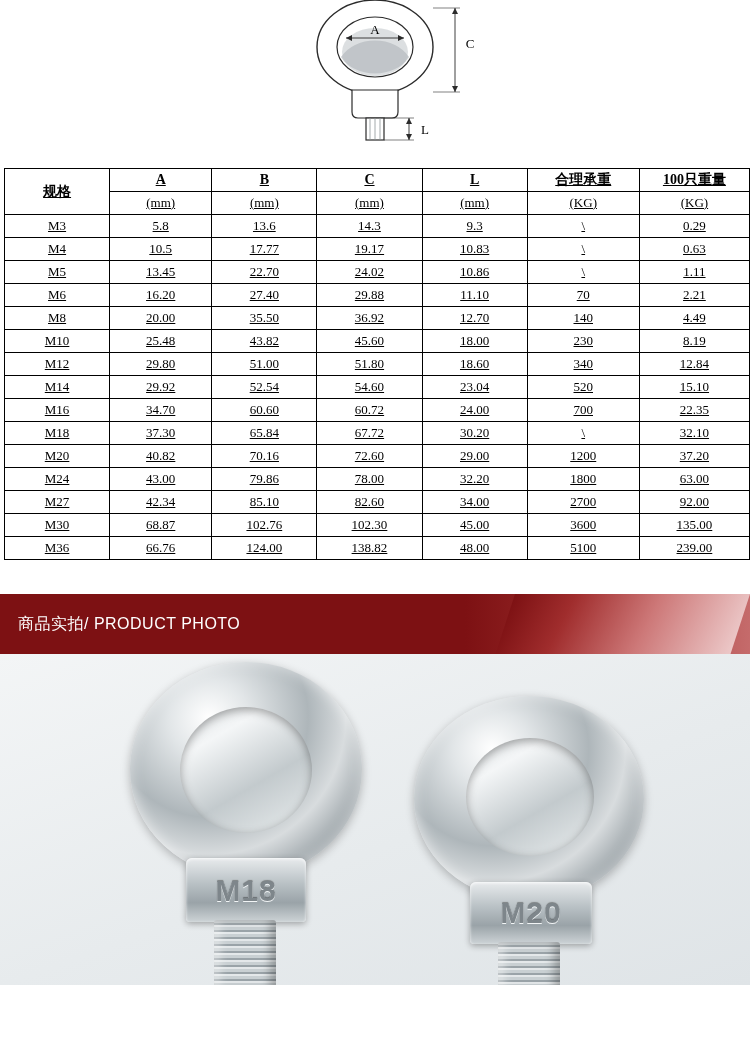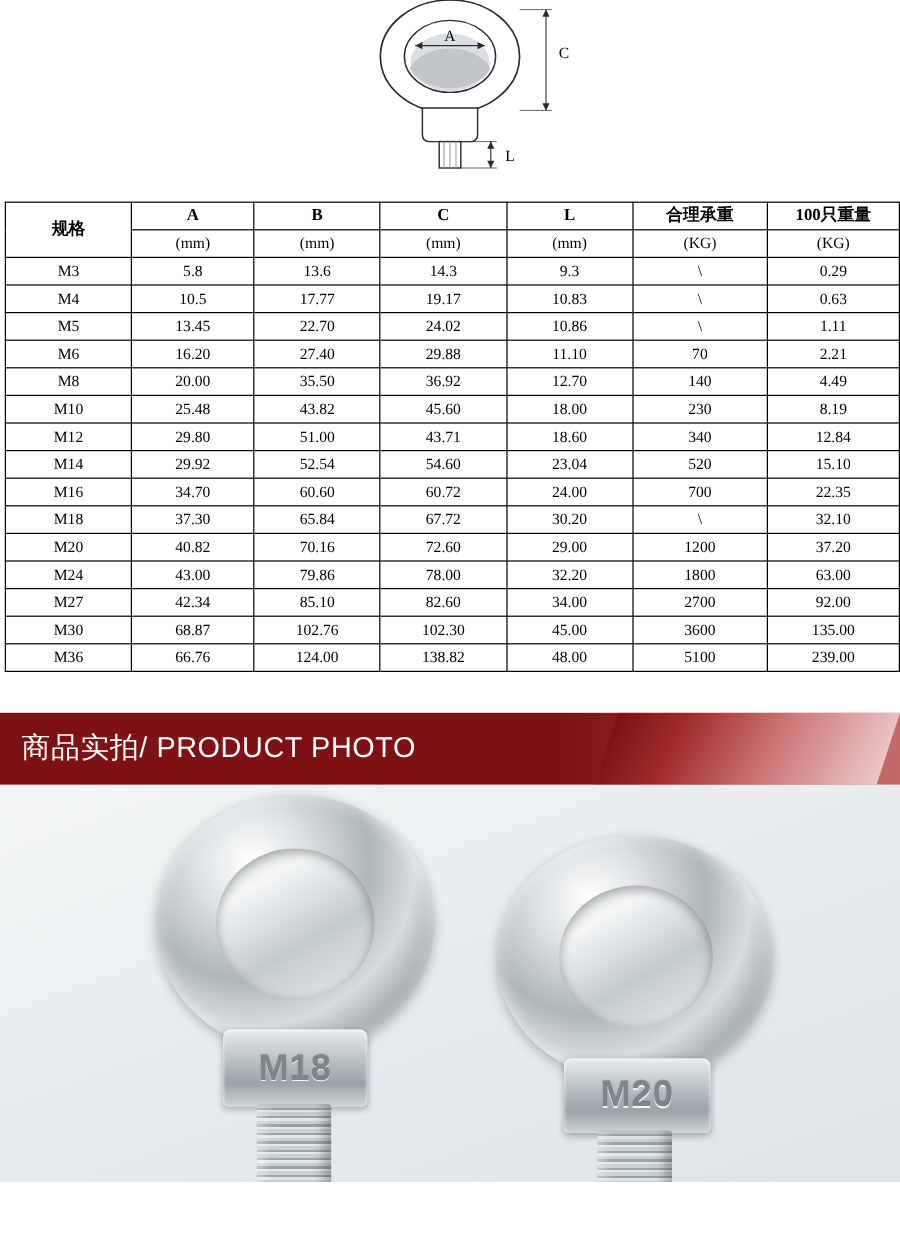--- a/index.html
+++ b/index.html
@@ -25,20 +25,21 @@
     position: relative;
     height: 152px;
     width: 750px;
   }
   .diagram svg { display: block; }
 
   
   .table-wrap {
     padding: 16px 2px;
     box-sizing: border-box;
+    text-decoration: underline;
   }
   table.spec {
     border-collapse: collapse;
     width: 746px;
     margin: 0 2px;
     table-layout: fixed;
   }
   table.spec td, table.spec th {
     border: 1px solid #000;
     text-align: center;
@@ -83,21 +84,21 @@
     width: 235px;
     background: linear-gradient(100deg, rgba(125,17,19,1) 0%, rgba(160,45,45,1) 25%, rgba(205,120,120,1) 60%, rgba(236,200,200,1) 100%);
     transform: skewX(-18deg);
     transform-origin: top right;
   }
   .banner .title {
     position: relative;
     z-index: 2;
     color: #fff;
     font-family: "Liberation Sans", sans-serif;
-    font-size: 24px;
+    font-size: 16px;
     line-height: 60px;
     padding-left: 18px;
     letter-spacing: 0.5px;
     white-space: nowrap;
   }
 
   
   .photo {
     position: relative;
     height: 331px;
@@ -277,21 +278,21 @@
             <td>43.82</td>
             <td>45.60</td>
             <td>18.00</td>
             <td>230</td>
             <td>8.19</td>
           </tr>
         <tr>
             <td class="spec-name">M12</td>
             <td>29.80</td>
             <td>51.00</td>
-            <td>43.71</td>
+            <td>51.80</td>
             <td>18.60</td>
             <td>340</td>
             <td>12.84</td>
           </tr>
         <tr>
             <td class="spec-name">M14</td>
             <td>29.92</td>
             <td>52.54</td>
             <td>54.60</td>
             <td>23.04</td>

